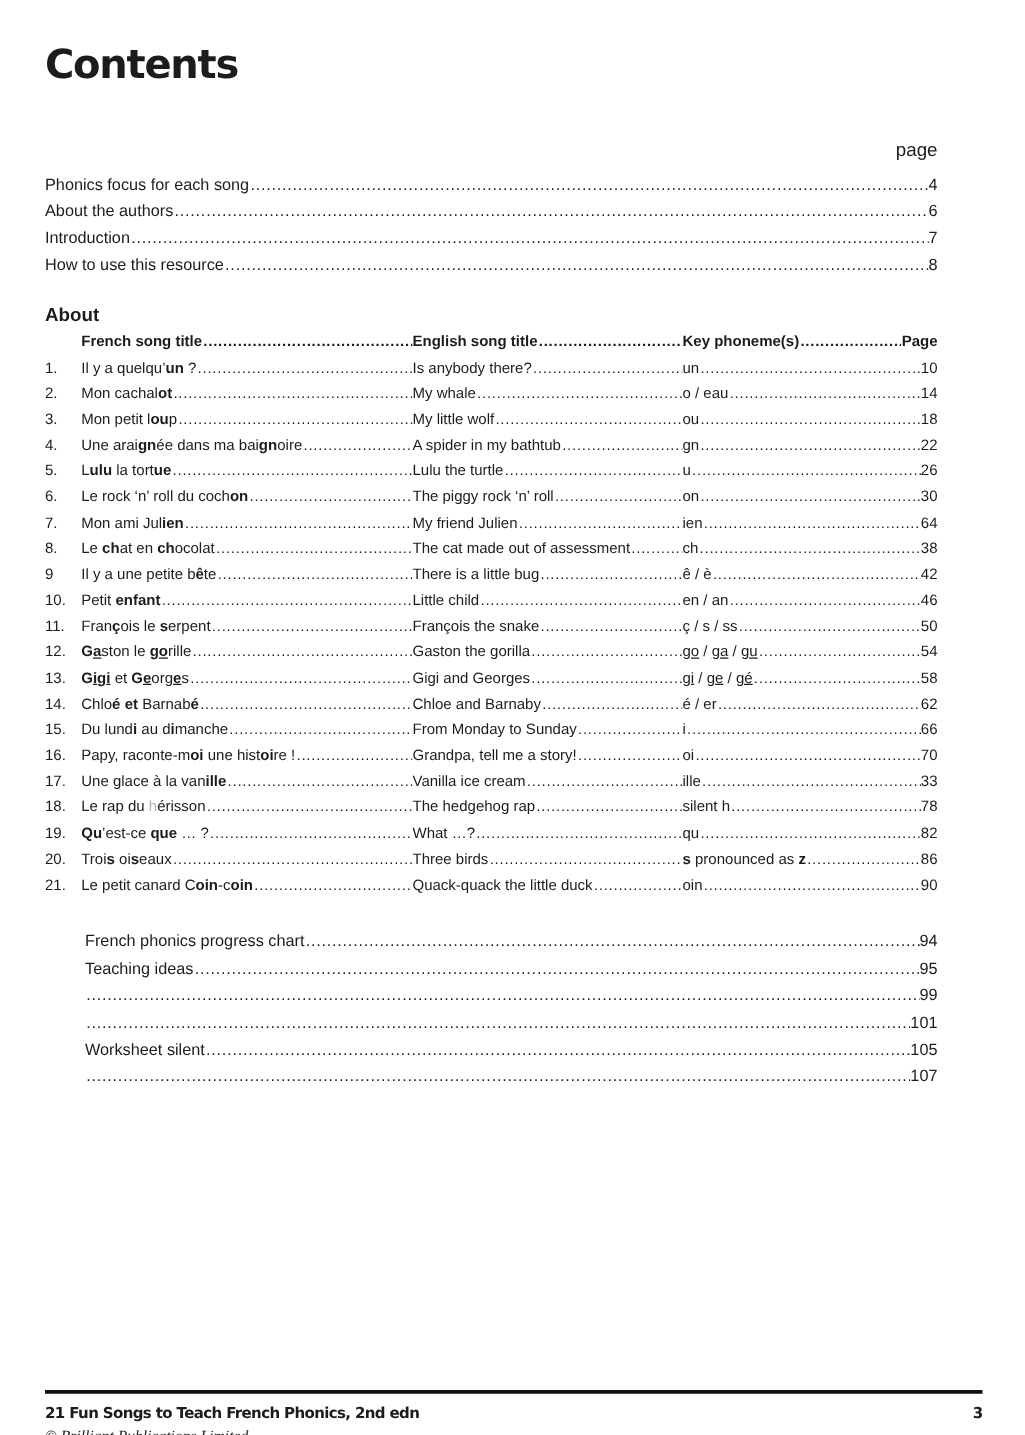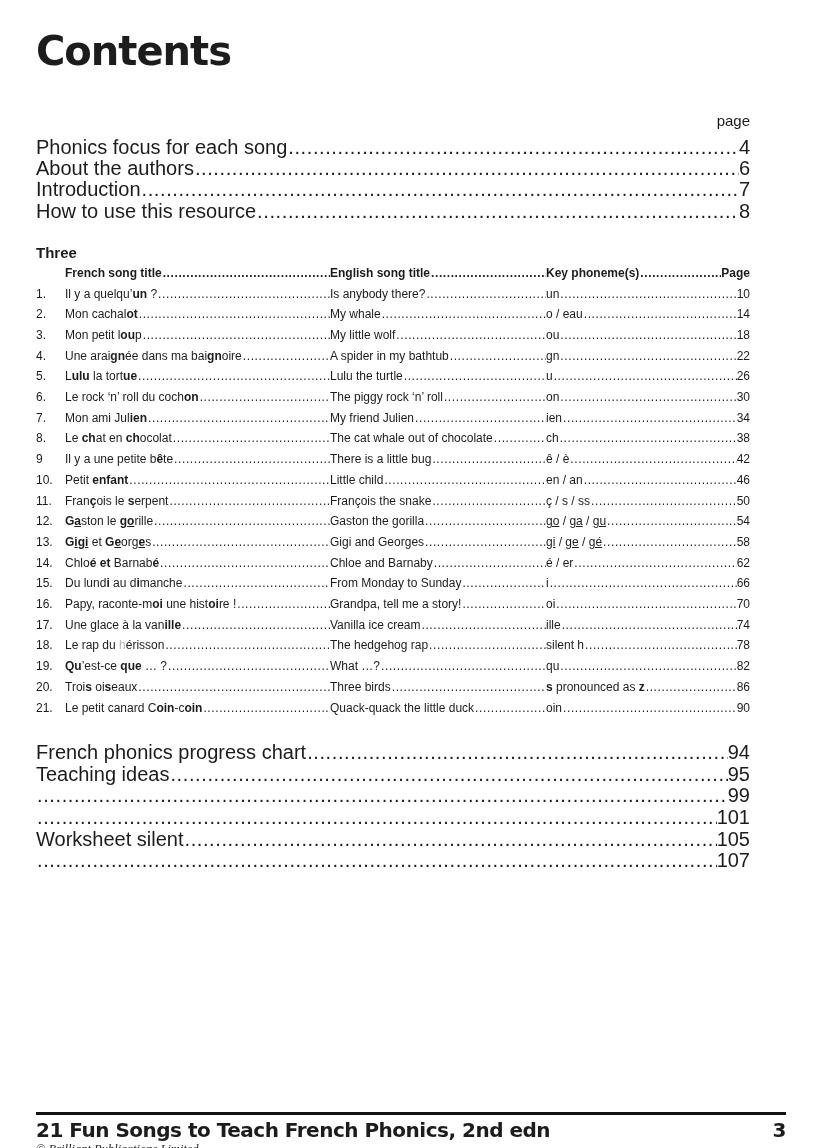--- a/index.html
+++ b/index.html
@@ -2,28 +2,28 @@
 <html><head>
 <meta charset="utf-8">
 <style>
   html,body{margin:0;padding:0;background:#ffffff;}
   body{width:820px;height:1148px;overflow:hidden;color:#1c1c1c;
        font-family:"Liberation Sans", sans-serif;}
   .page{position:relative;width:820px;height:1148px;box-sizing:border-box;
         padding:0 70px 0 36px;background:#fff;}
   
   .title{margin:26px 0 0 0;font-family:"DejaVu Sans", sans-serif;
-         font-weight:800;font-size:40px;line-height:50px;letter-spacing:-1px;}
+         font-weight:800;font-size:32px;line-height:50px;letter-spacing:-1px;}
   
   .page-label{margin-top:34px;font-size:15px;line-height:21px;text-align:right;}
   
   .fm-list{margin-top:6px;}
   .bm-list{margin-top:24px;}
-  .toc-row{display:flex;align-items:center;font-size:20px;line-height:21.2px;}
-  .bm-list .toc-row{line-height:21.6px;}
+  .toc-row{display:flex;align-items:center;font-size:13px;line-height:21.2px;}
+  .bm-list .toc-row{line-height:21.6px;margin-left:32px;}
   .toc-row .t{white-space:nowrap;}
   .leader{flex:1 1 auto;overflow:hidden;white-space:nowrap;letter-spacing:0.6px;
           padding:0 1px;min-width:8px;}
   .pg{white-space:nowrap;text-align:right;}
   
   .songs-heading{margin-top:20px;font-size:15px;line-height:21px;font-weight:bold;}
   .song-row{display:flex;align-items:center;font-size:12px;line-height:20.7px;}
   .song-header{font-weight:bold;}
   .c-num{flex:0 0 29px;white-space:nowrap;}
   .c-fr{flex:0 0 265px;display:flex;align-items:baseline;overflow:hidden;}
@@ -32,21 +32,21 @@
   .c-fr .t,.c-en .t,.c-ph .t{white-space:nowrap;}
   
   .st-b{font-weight:bold;}
   .st-u{text-decoration:underline;}
   .st-g{color:#b5b5b5;}
   
   .footer{position:absolute;left:36px;right:34px;top:1086px;}
   .footer-rule{height:3px;background:#111;}
   .footer-line{display:flex;justify-content:space-between;align-items:center;
                margin-top:6px;font-family:"DejaVu Sans", sans-serif;
-               font-weight:800;font-size:20px;line-height:19px;letter-spacing:-0.5px;}
+               font-weight:800;font-size:12px;line-height:19px;letter-spacing:-0.5px;}
   .copyright{margin-top:2px;font-size:12.5px;font-style:italic;color:#222;
              font-family:"Liberation Serif", serif;letter-spacing:0;}
 </style>
 </head>
 <body>
 
 <div class="page">
 
   <h1 class="title">Contents</h1>
 
@@ -68,21 +68,21 @@
         <span class="leader">............................................................................................................................................................................................................................</span>
         <span class="pg">7</span>
       </div>
       <div class="toc-row">
         <span class="t">How to use this resource</span>
         <span class="leader">............................................................................................................................................................................................................................</span>
         <span class="pg">8</span>
       </div>
     </div>
 
-  <div class="songs-heading">Three</div>
+  <div class="songs-heading">About</div>
 
   <div class="song-row song-header">
     <span class="c-num"></span>
     <span class="c-fr">
       <span class="t">French song title</span>
       <span class="leader">............................................................................................................................................................................................................................</span>
     </span>
     <span class="c-en">
       <span class="t">English song title</span>
       <span class="leader">............................................................................................................................................................................................................................</span>
@@ -198,30 +198,30 @@
           <span class="leader">............................................................................................................................................................................................................................</span>
         </span>
         <span class="c-en">
           <span class="t">My friend Julien</span>
           <span class="leader">............................................................................................................................................................................................................................</span>
         </span>
         <span class="c-ph">
           <span class="t">ien</span>
           <span class="leader">............................................................................................................................................................................................................................</span>
         </span>
-        <span class="pg">34</span>
+        <span class="pg">64</span>
       </div>
       <div class="song-row">
         <span class="c-num">8.</span>
         <span class="c-fr">
           <span class="t">Le <span class="st-b">ch</span>at en <span class="st-b">ch</span>ocolat</span>
           <span class="leader">............................................................................................................................................................................................................................</span>
         </span>
         <span class="c-en">
-          <span class="t">The cat whale out of chocolate</span>
+          <span class="t">The cat made out of assessment</span>
           <span class="leader">............................................................................................................................................................................................................................</span>
         </span>
         <span class="c-ph">
           <span class="t">ch</span>
           <span class="leader">............................................................................................................................................................................................................................</span>
         </span>
         <span class="pg">38</span>
       </div>
       <div class="song-row">
         <span class="c-num">9</span>
@@ -358,21 +358,21 @@
           <span class="leader">............................................................................................................................................................................................................................</span>
         </span>
         <span class="c-en">
           <span class="t">Vanilla ice cream</span>
           <span class="leader">............................................................................................................................................................................................................................</span>
         </span>
         <span class="c-ph">
           <span class="t">ille</span>
           <span class="leader">............................................................................................................................................................................................................................</span>
         </span>
-        <span class="pg">74</span>
+        <span class="pg">33</span>
       </div>
       <div class="song-row">
         <span class="c-num">18.</span>
         <span class="c-fr">
           <span class="t">Le rap du <span class="st-g">h</span>érisson</span>
           <span class="leader">............................................................................................................................................................................................................................</span>
         </span>
         <span class="c-en">
           <span class="t">The hedgehog rap</span>
           <span class="leader">............................................................................................................................................................................................................................</span>

